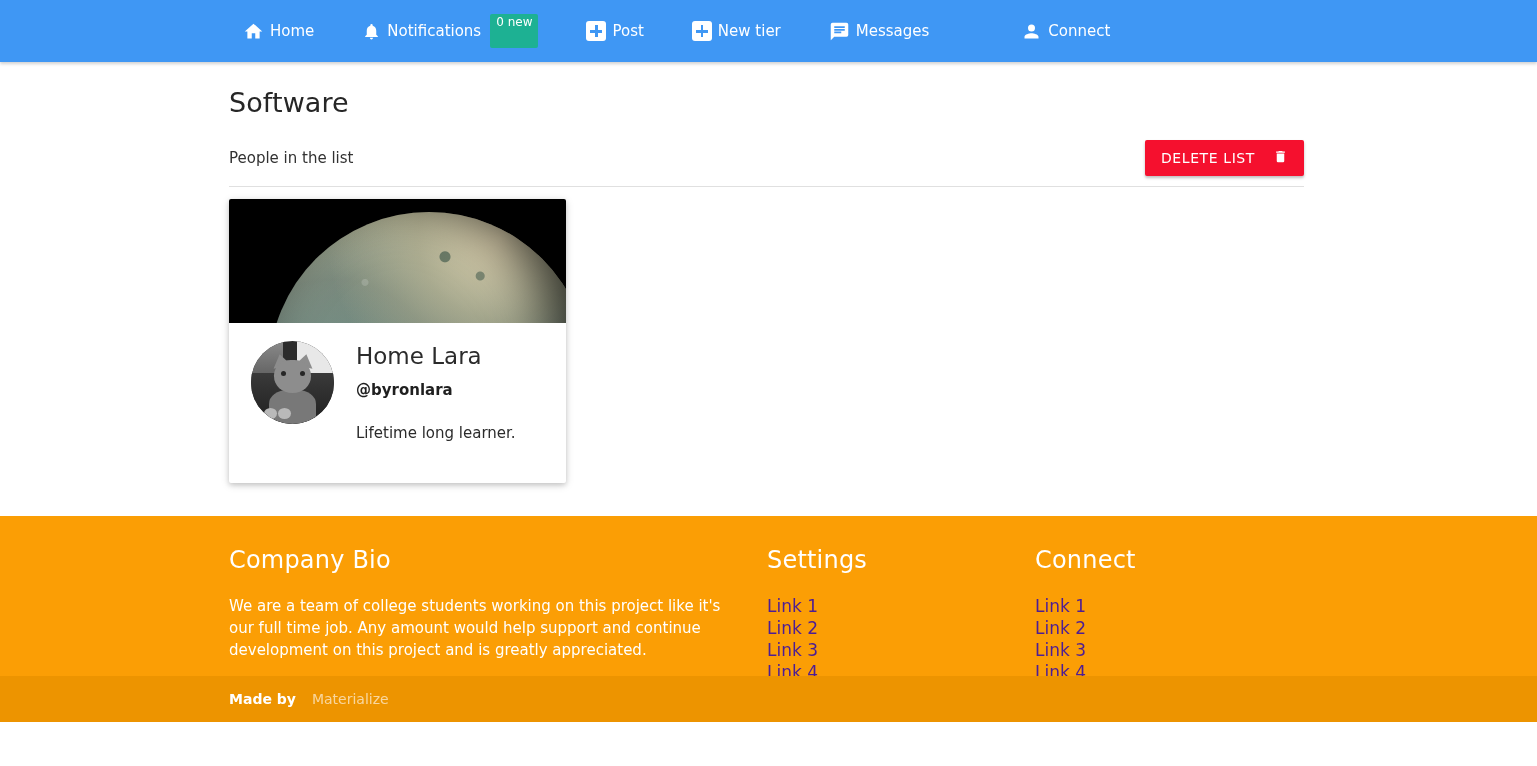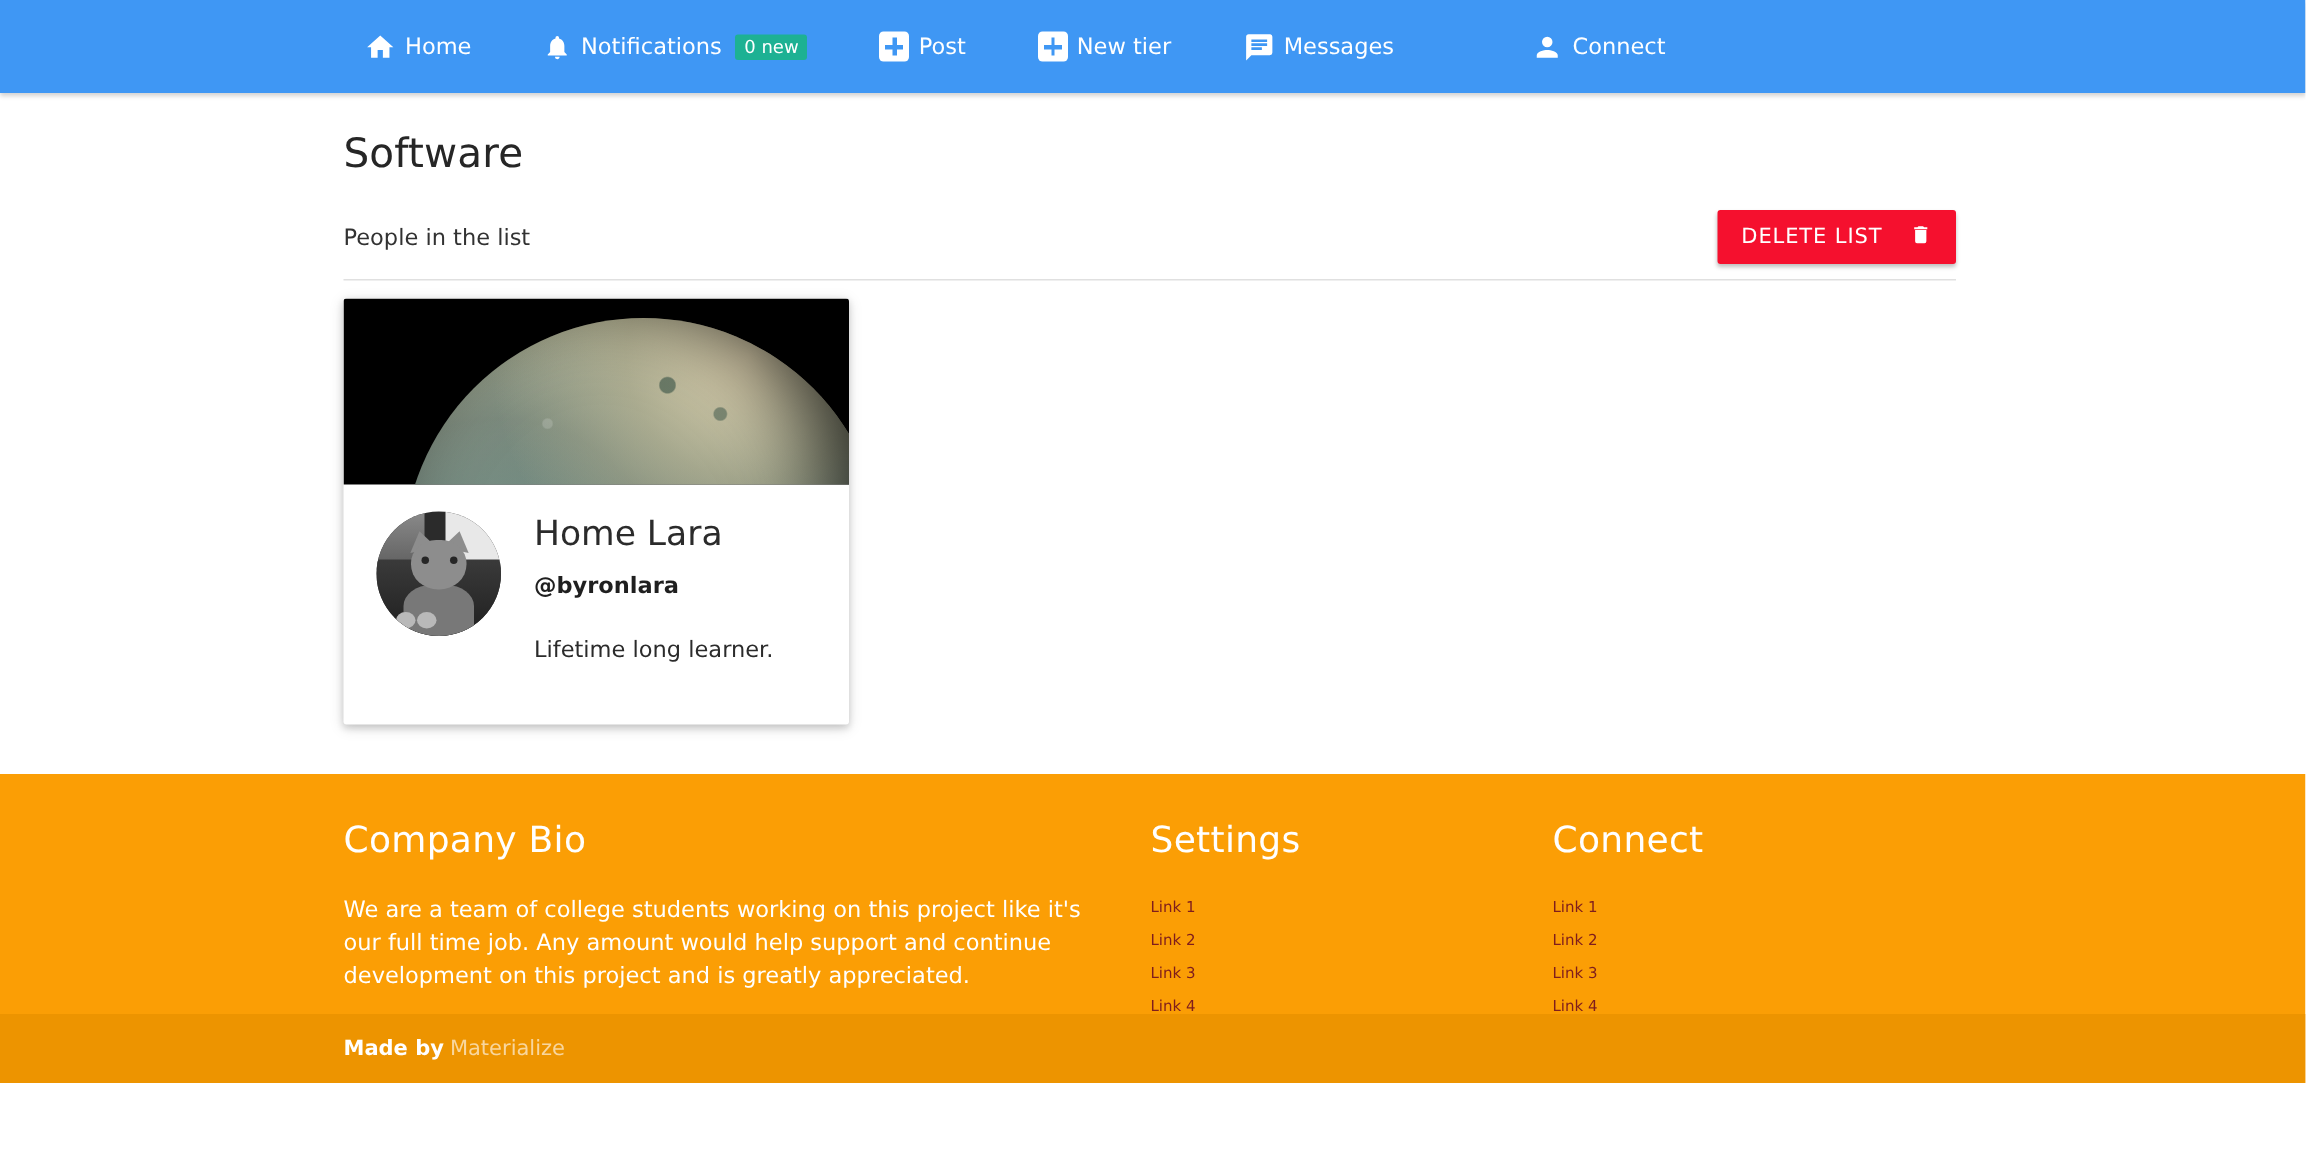--- a/index.html
+++ b/index.html
@@ -65,21 +65,21 @@
     cursor: pointer;
     white-space: nowrap;
   }
   .nav-item .nav-icon { display: flex; align-items: center; }
   .nav-label { color: #ffffff; font-size: 15px; }
   .badge-new {
     background: #1db193;
     color: #ffffff;
     font-size: 12px;
     border-radius: 2px;
-    padding: 2px 6px 3px 6px;
+    padding: 2px 6px 20px 6px;
     line-height: 1;
     margin-left: 3px;
   }
   .nav-spacer { width: 62px; }
   .nav-spacer-sm { width: 18px; }
 
   
   .plus-box {
     width: 20px; height: 20px;
     background: #ffffff;
@@ -308,22 +308,22 @@
     line-height: 22px;
     color: #ffffff;
   }
   .footer-links {
     list-style: none;
     margin-top: 20px;
   }
   .footer-links li { margin-bottom: 0; }
   .footer-links a {
     display: block;
-    color: #7f1d1d;
-    font-size: 10px;
+    color: #4c1d95;
+    font-size: 17px;
     line-height: 22px;
     text-decoration: none;
     cursor: pointer;
   }
   .footer-bottom {
     position: absolute;
     left: 0; bottom: 0;
     width: 100%;
     height: 46px;
     background: #ed9400;
@@ -334,21 +334,21 @@
     margin-left: 229px;
     font-size: 14px;
     color: #ffffff;
     font-weight: 700;
   }
   .footer-copy .link-materialize {
     color: rgba(255,255,255,0.62);
     font-weight: 400;
     text-decoration: none;
     cursor: pointer;
-    margin-left: 4px;
+    margin-left: 16px;
   }
 </style>
 </head>
 <body>
 
 <nav class="navbar">
   <div class="nav-inner">
 
     <div class="nav-links">
 

